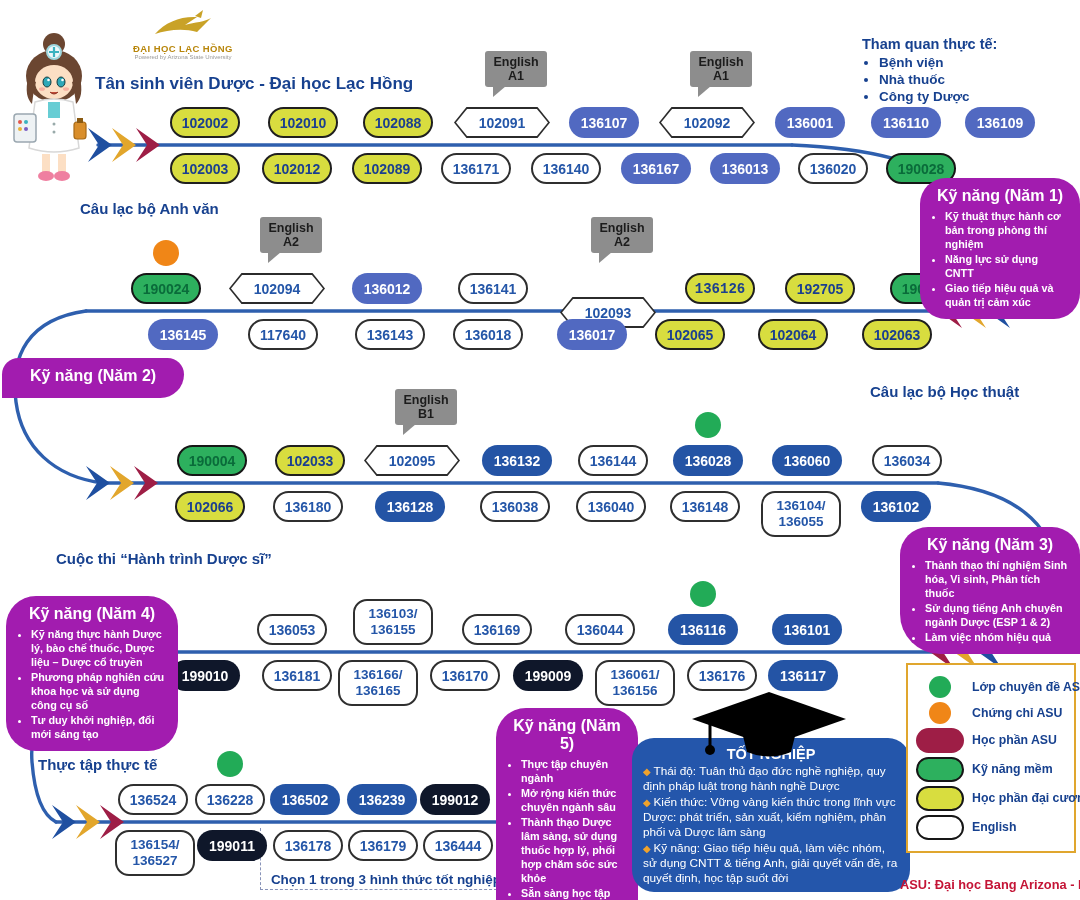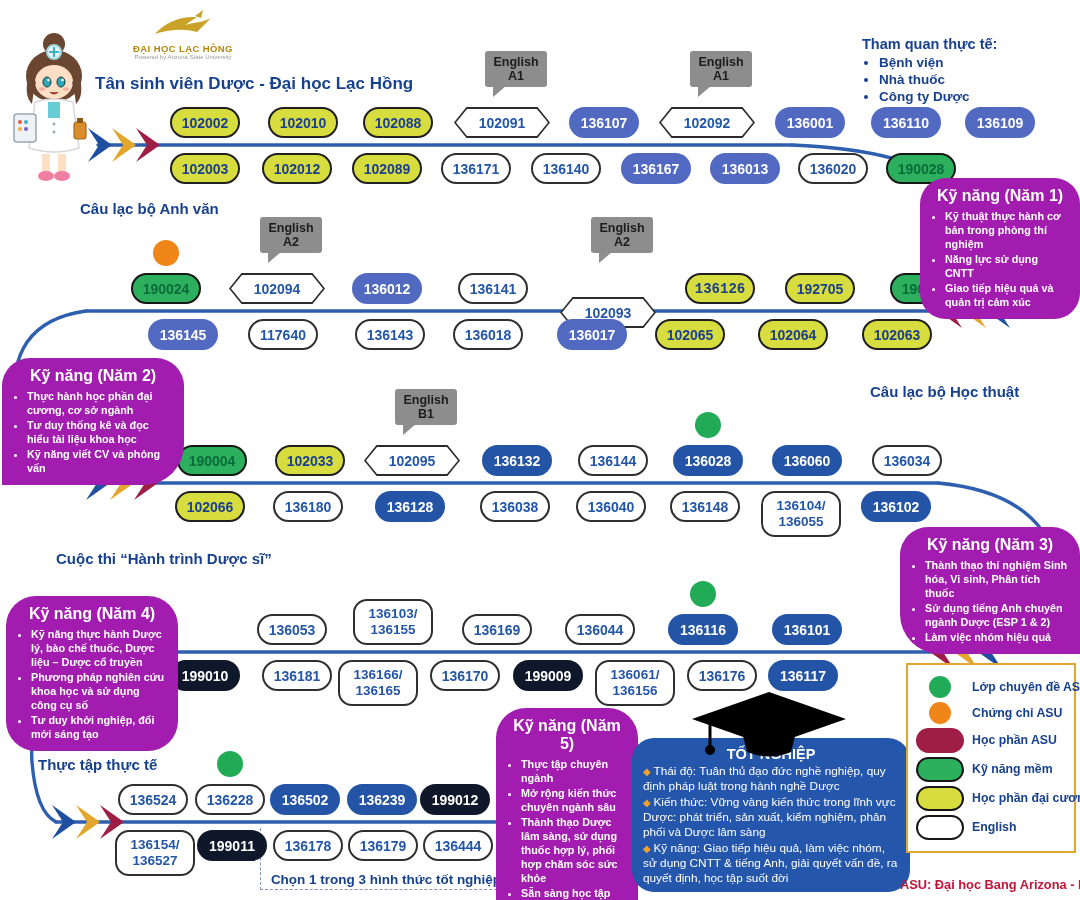--- a/index.html
+++ b/index.html
@@ -309,25 +309,20 @@
   <div class="skill" id="skill1">
       <h3 class="skill-title">Kỹ năng (Năm 1)</h3>
       <ul>
         <li>Kỹ thuật thực hành cơ bản trong phòng thí nghiệm</li>
         <li>Năng lực sử dụng CNTT</li>
         <li>Giao tiếp hiệu quả và quản trị cảm xúc</li>
       </ul>
     </div>
   <div class="skill" id="skill2">
       <h3 class="skill-title">Kỹ năng (Năm 2)</h3>
-      <ul>
-        <li>Thực hành học phần đại cương, cơ sở ngành</li>
-        <li>Tư duy thống kê và đọc hiểu tài liệu khoa học</li>
-        <li>Kỹ năng viết CV và phỏng vấn</li>
-      </ul>
     </div>
   <div class="skill" id="skill3">
       <h3 class="skill-title">Kỹ năng (Năm 3)</h3>
       <ul>
         <li>Thành thạo thí nghiệm Sinh hóa, Vi sinh, Phân tích thuốc</li>
         <li>Sử dụng tiếng Anh chuyên ngành Dược (ESP 1 &amp; 2)</li>
         <li>Làm việc nhóm hiệu quả</li>
       </ul>
     </div>
   <div class="skill" id="skill4">

